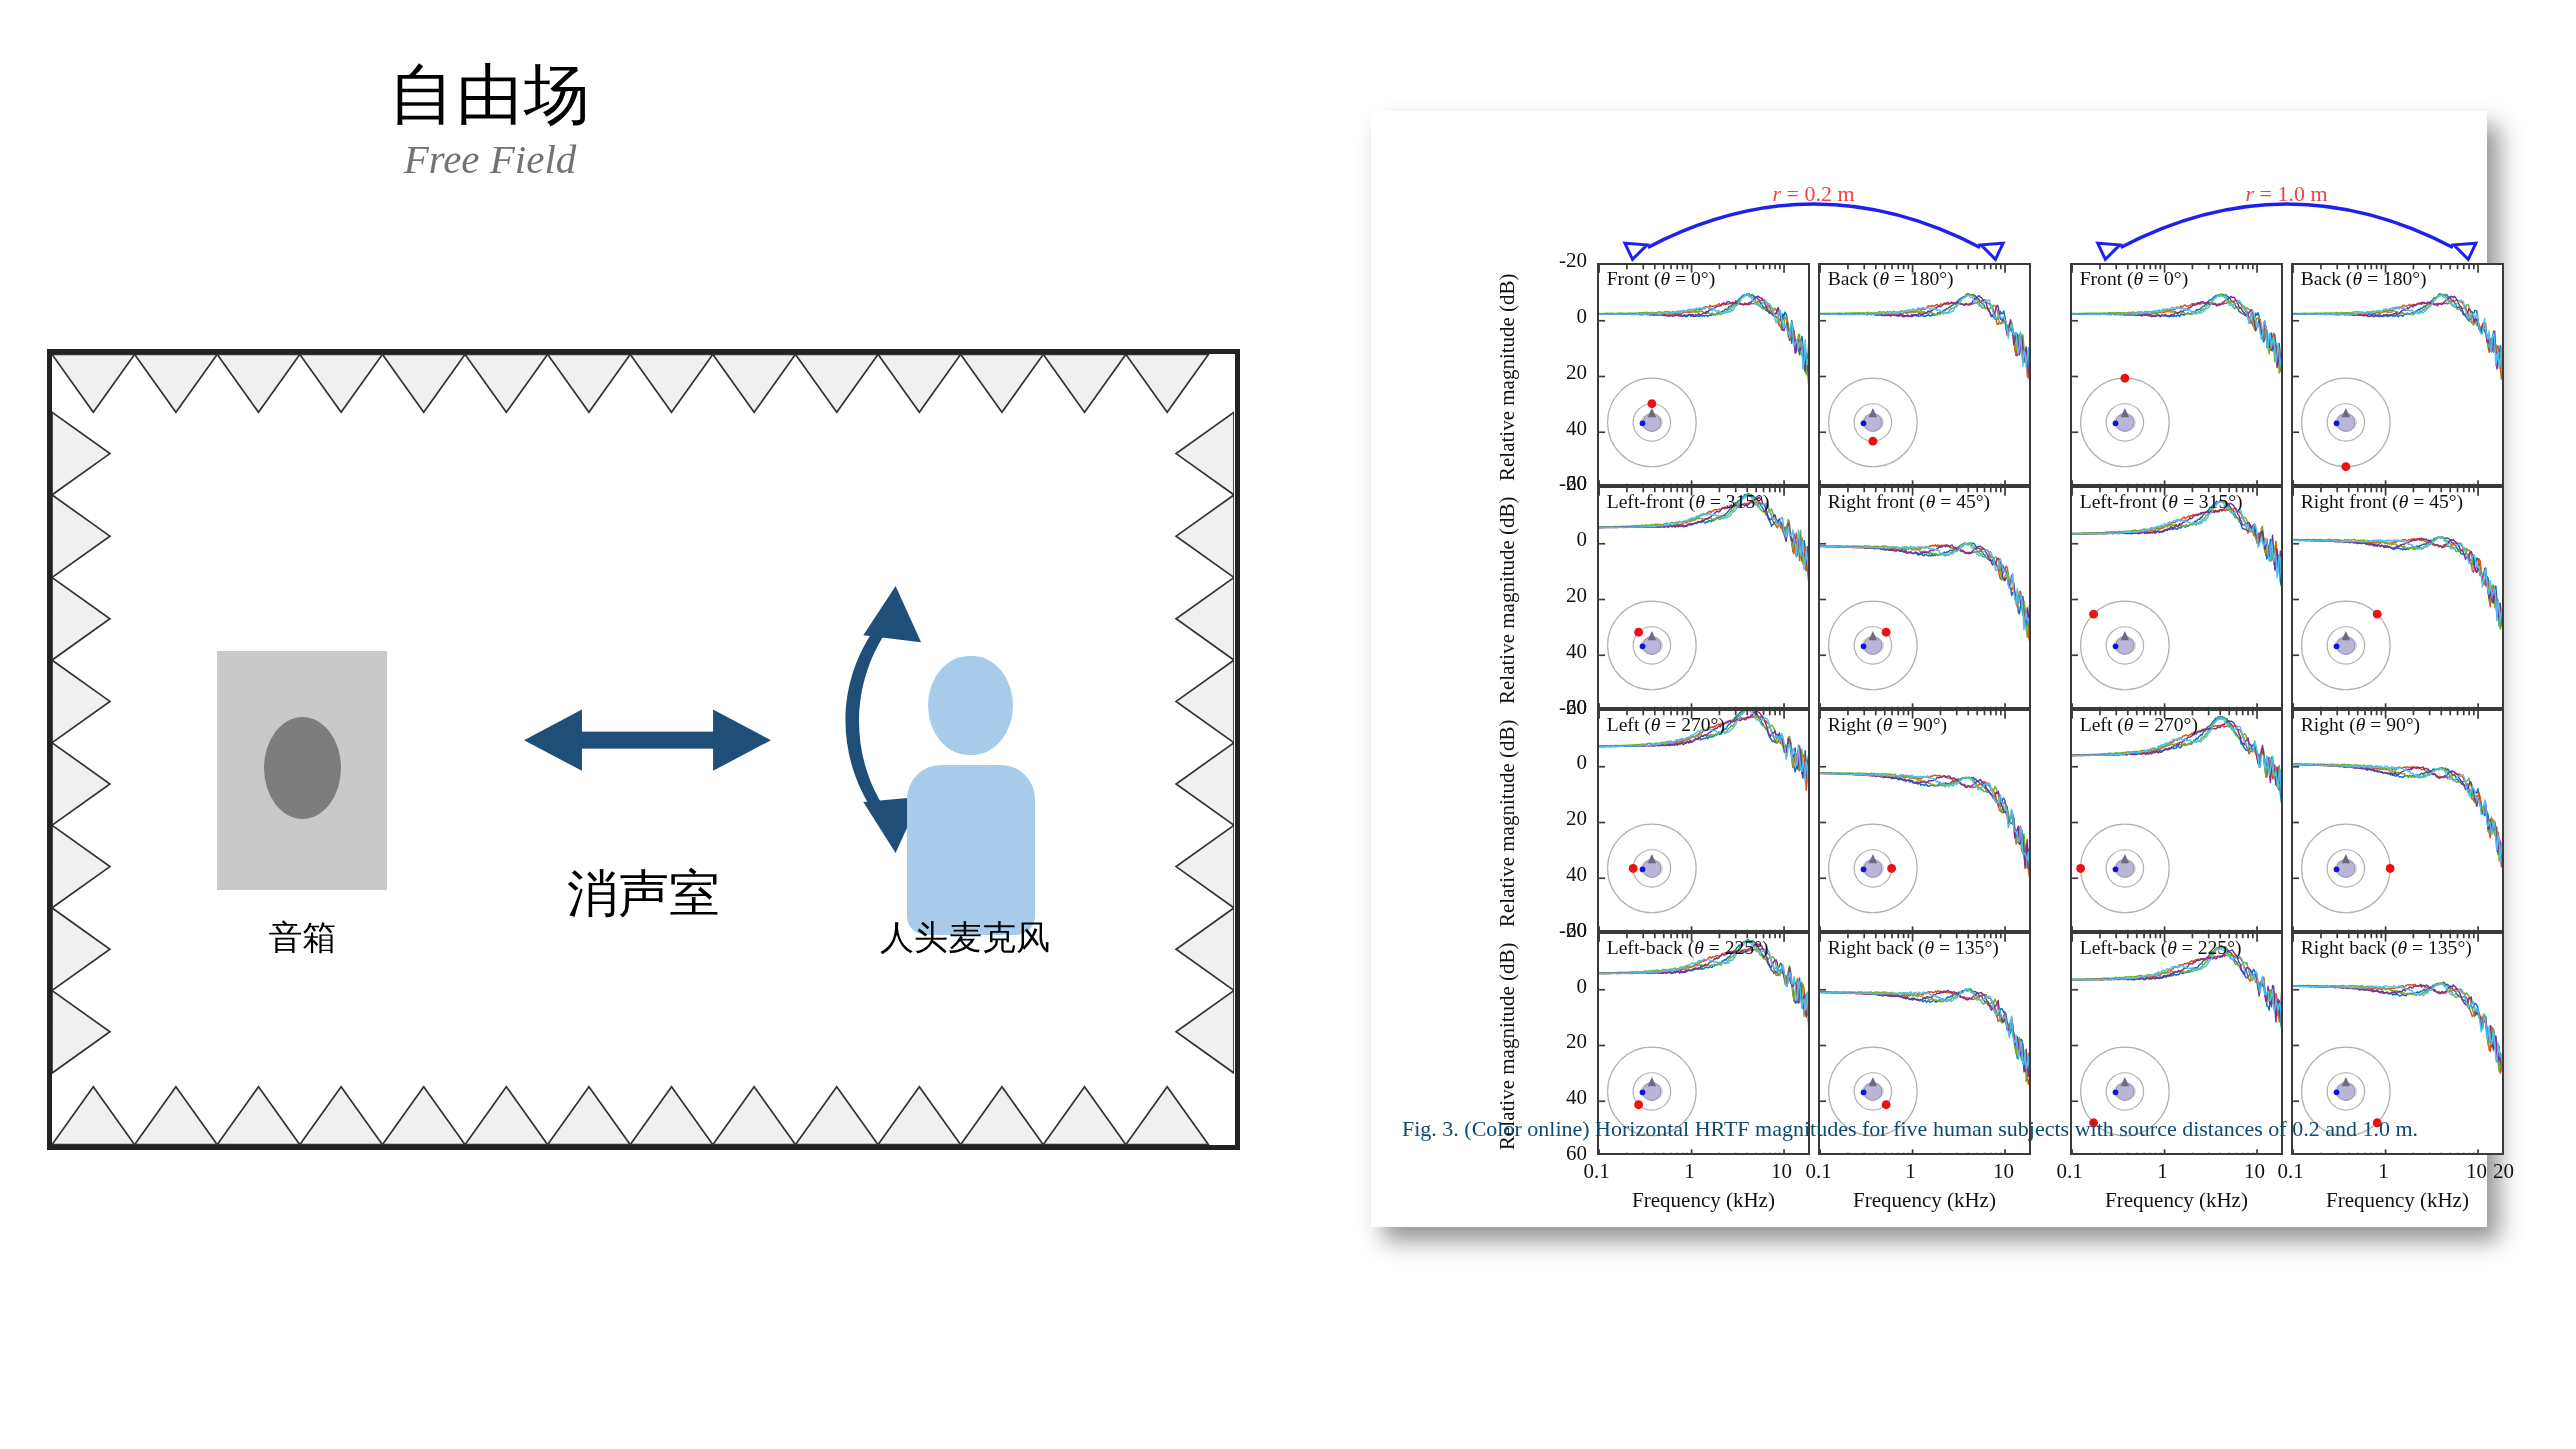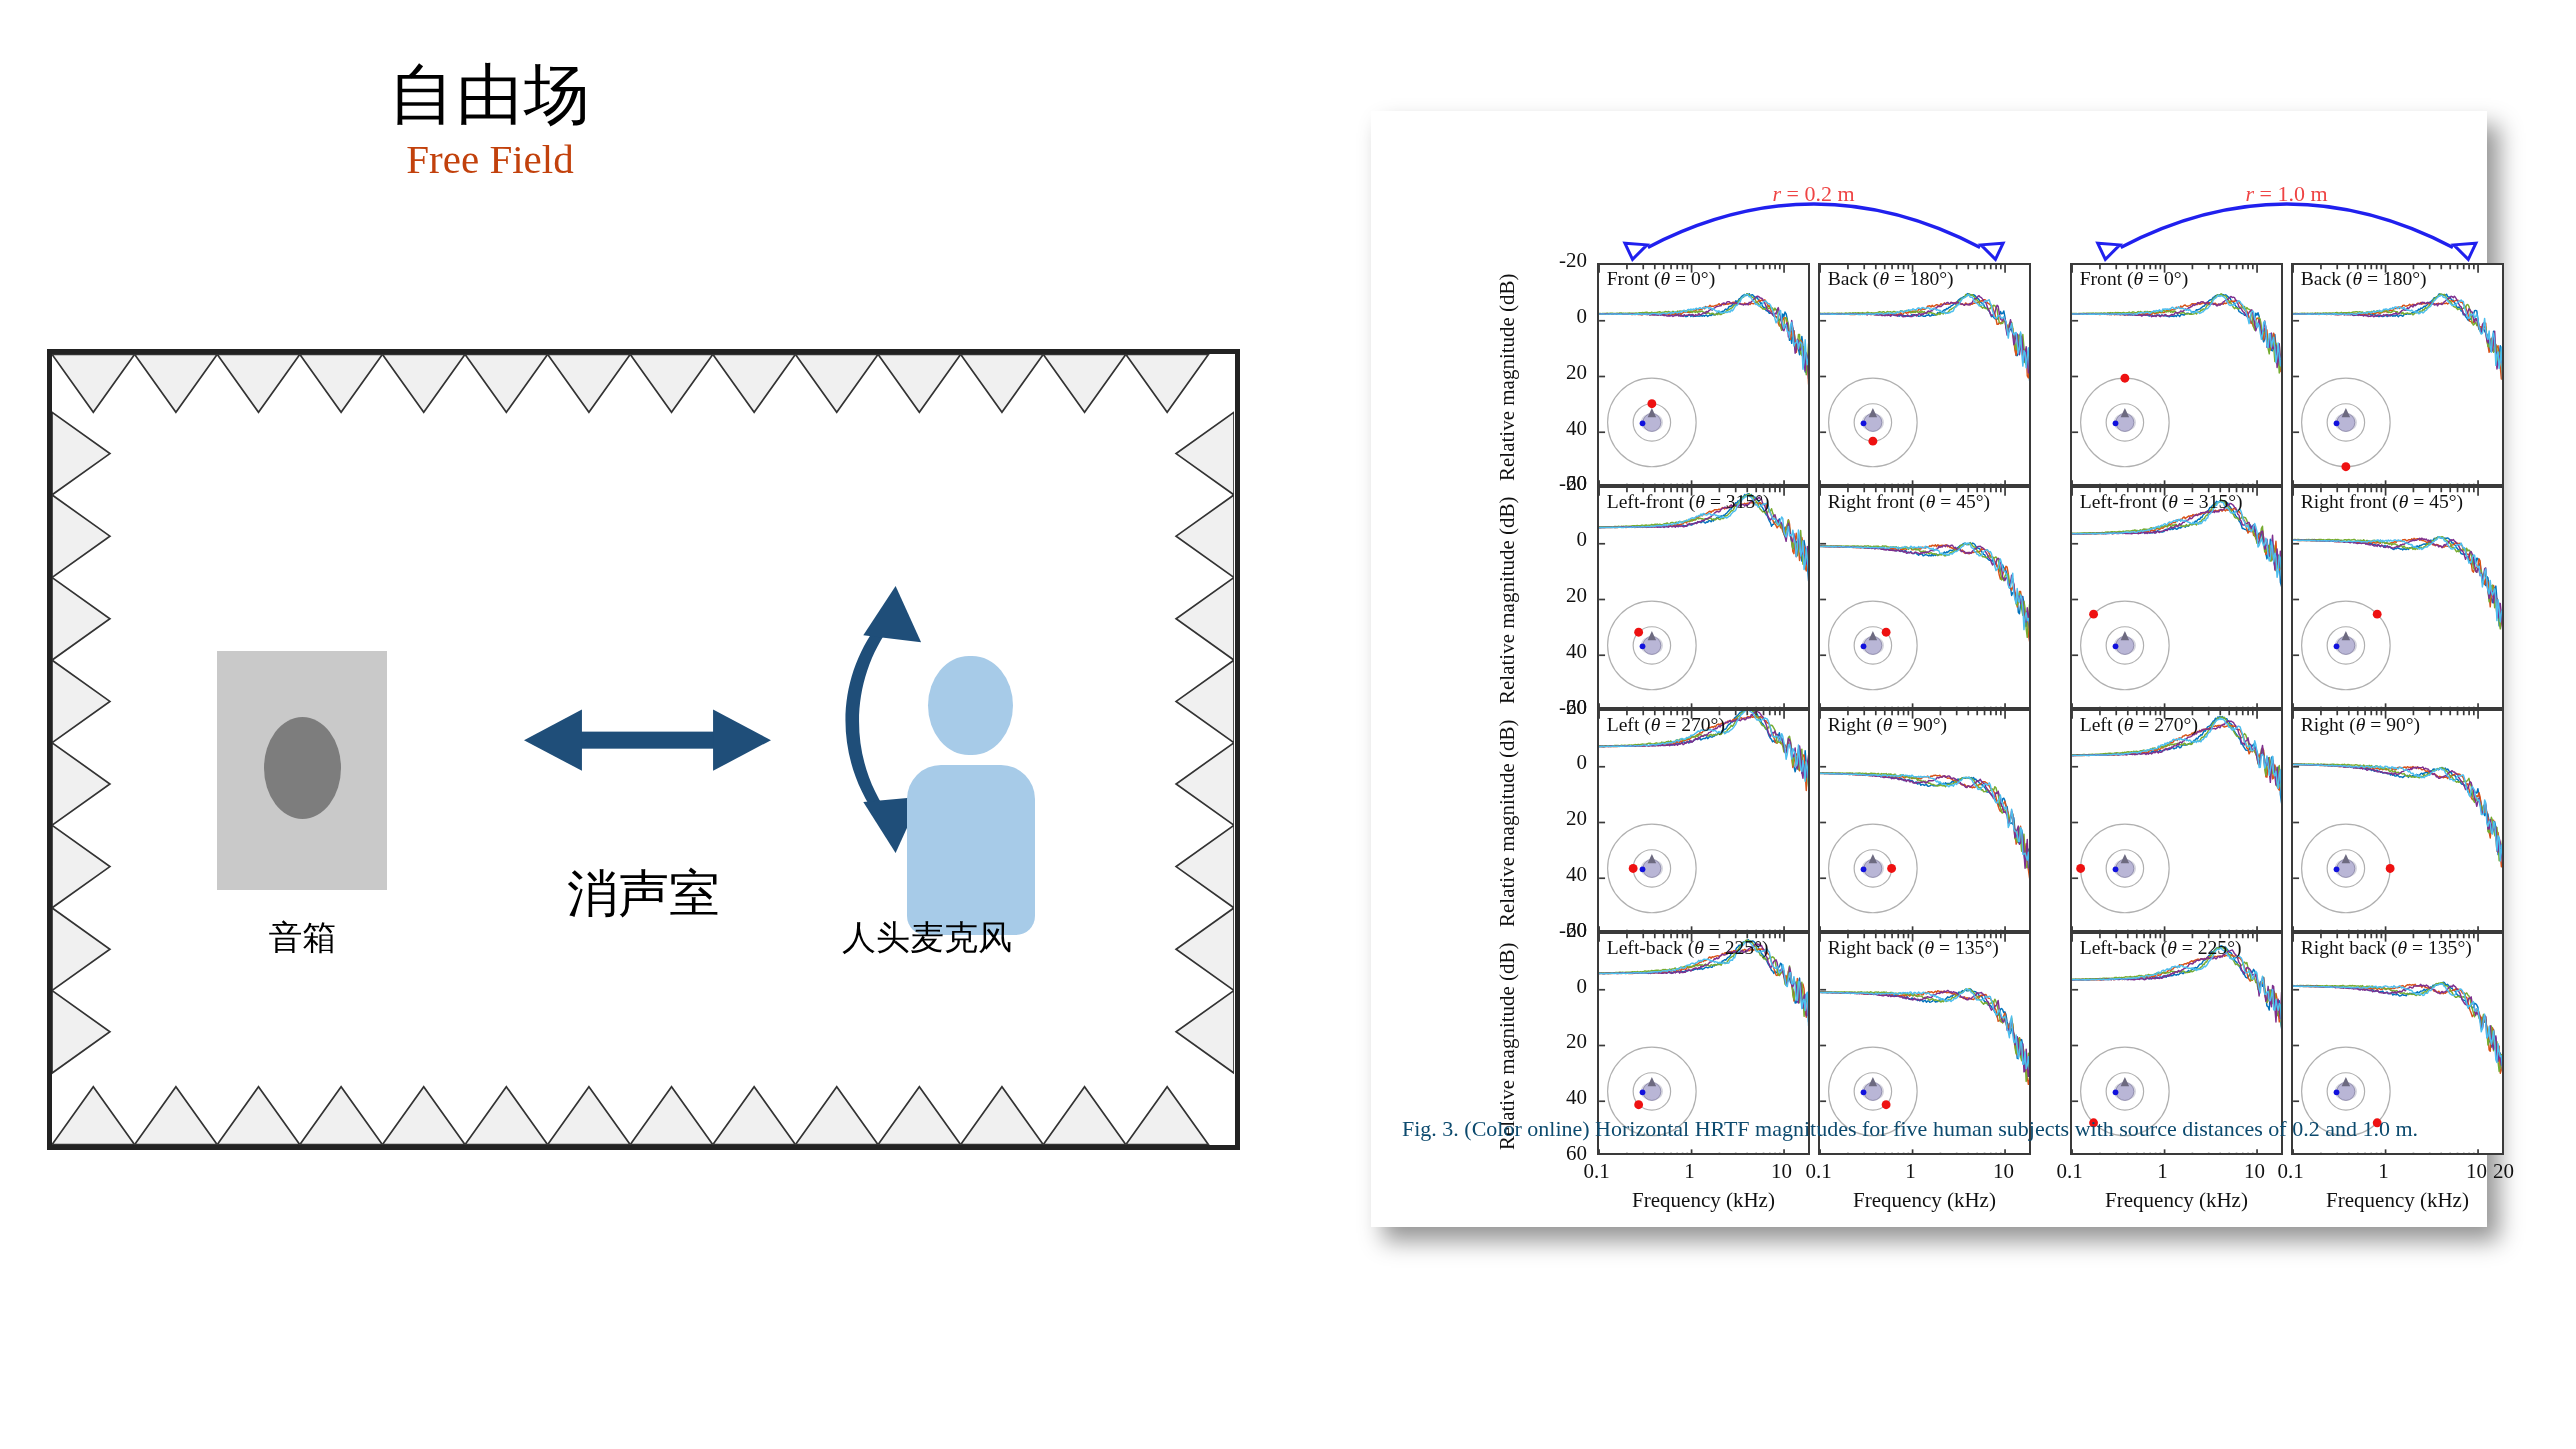--- a/index.html
+++ b/index.html
@@ -7,40 +7,40 @@
     width:2576px;height:1449px;position:relative;overflow:hidden;
     font-family:"Liberation Serif", serif;
     -webkit-font-smoothing:antialiased;
   }
 
   
   #left-panel{position:absolute;left:0;top:0;width:1329px;height:1408px;}
 
   .title-block{position:absolute;left:0;top:60px;width:980px;text-align:center;}
   .title-cn{font-size:66px;line-height:1.05;color:#000;font-family:"Liberation Serif",serif;font-weight:400;letter-spacing:1.7px;}
-  .title-en{font-size:41px;line-height:1.25;color:#c2410c;margin-top:5.1px;font-family:"Liberation Serif",serif;}
+  .title-en{font-size:41px;line-height:1.25;color:#737373;margin-top:5.1px;font-family:"Liberation Serif",serif;font-style:italic;}
 
   
   #chamber{position:absolute;left:47px;top:349px;width:1193px;height:801px;}
   .chamber-frame{position:absolute;inset:0;border:5.1px solid #222;box-sizing:border-box;background:#fff;}
   .wedge-svg{position:absolute;left:5.1px;top:5.1px;}
 
   .room-label{position:absolute;left:0;top:511px;width:1193px;text-align:center;
               font-size:51px;color:#000;font-family:"Liberation Serif",serif;}
 
   
   #speaker{position:absolute;left:170px;top:302px;width:170px;height:239px;background:#c9c9c9;}
   #speaker-driver{position:absolute;left:47px;top:66px;width:77px;height:102px;border-radius:50%;background:#7d7d7d;}
   .cap-speaker{position:absolute;left:119px;top:566px;width:273px;text-align:center;font-size:34px;color:#000;}
 
   
   #person{position:absolute;left:843px;top:307px;width:162px;height:281px;}
   #person-head{position:absolute;left:38px;top:0px;width:85px;height:99px;border-radius:50%/52%;background:#a7cbe8;}
   #person-body{position:absolute;left:17px;top:109px;width:128px;height:170px;border-radius:34px 34px 19px 19px;background:#a7cbe8;}
-  .cap-head{position:absolute;left:714px;top:566px;width:332px;text-align:center;font-size:34px;color:#000;}
+  .cap-head{position:absolute;left:752px;top:566px;width:332px;text-align:center;font-size:34px;color:#000;}
 
   .arrow-h{position:absolute;left:477px;top:345px;}
   .arrow-c{position:absolute;left:767px;top:230px;}
 
   
   #fig-card{
     position:absolute;left:1371px;top:111px;width:1116px;height:1116px;
     background:#fff;box-shadow:12px 13.6px 22px rgba(0,0,0,.42);
   }
   #fig-inner{position:absolute;left:0;top:0;width:1116px;height:1116px;}

